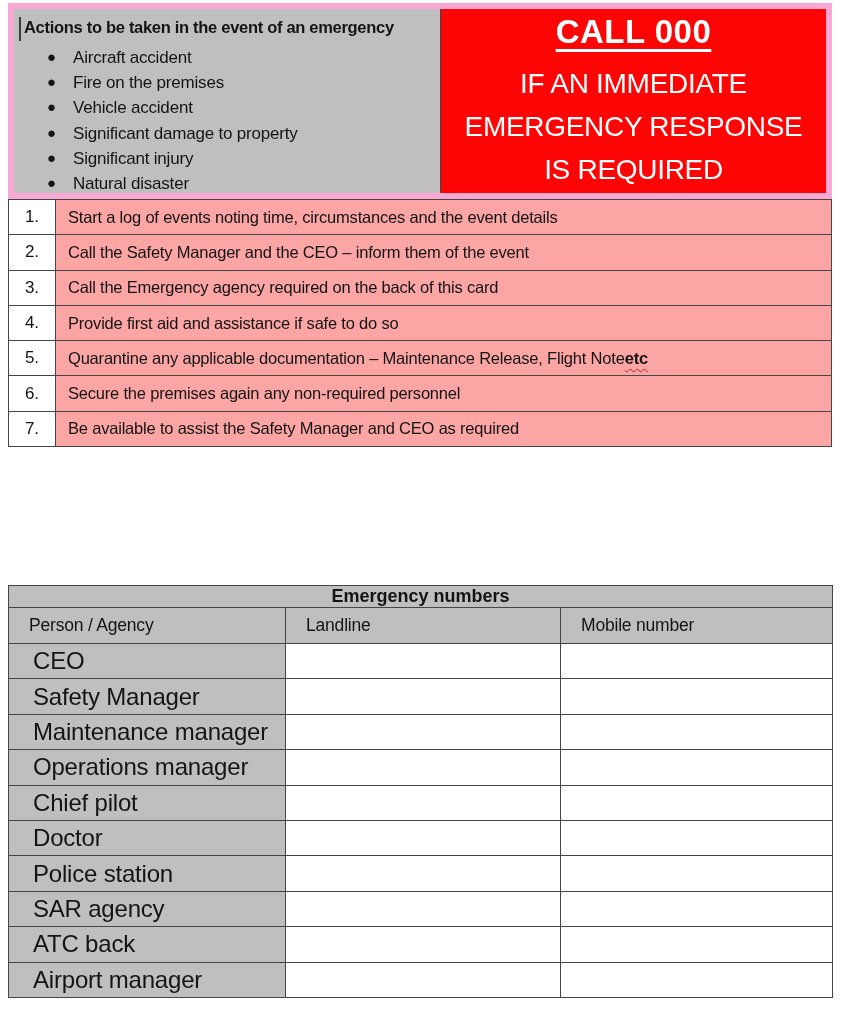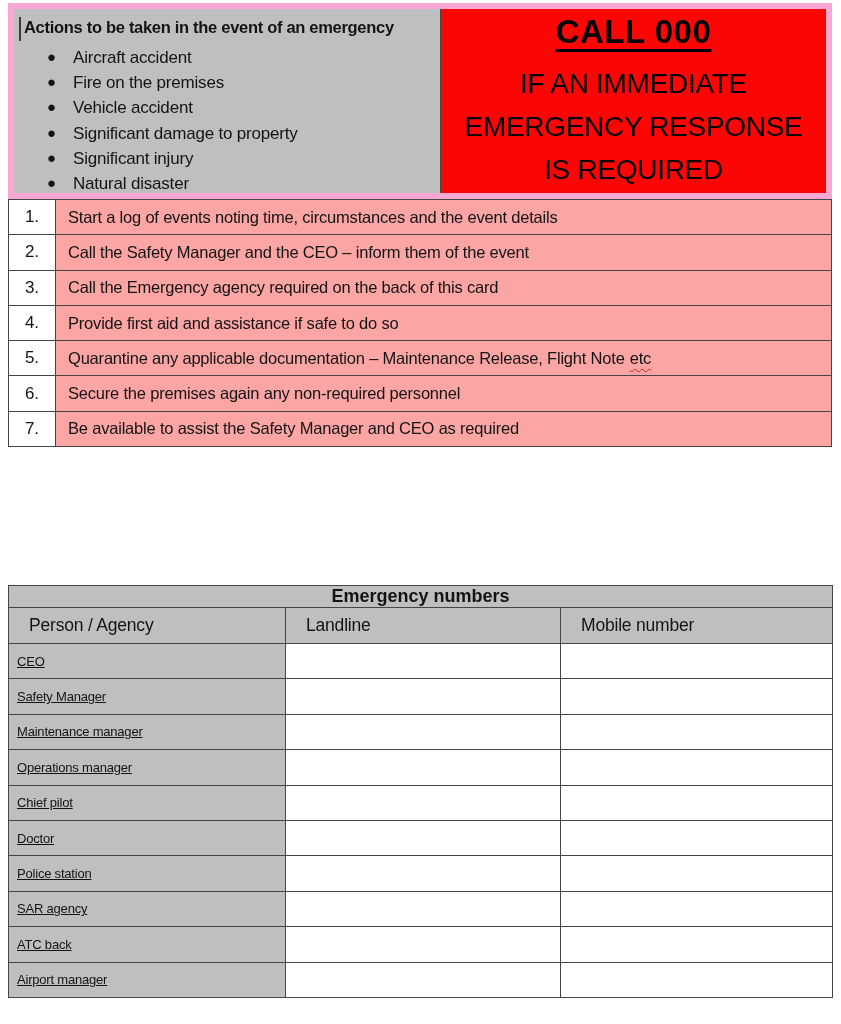--- a/index.html
+++ b/index.html
@@ -38,21 +38,21 @@
     padding-left:53px; position:relative;
     letter-spacing:-0.2px;
   }
   .banner-bullets li .bullet-dot {
     position:absolute; left:27px; top:-1px; font-size:15px;
   }
   .banner-right {
     flex:1; background:#fe0505;
     display:flex; flex-direction:column;
     align-items:center; justify-content:center;
-    text-align:center; color:#000000;
+    text-align:center; color:#ffffff;
     padding-bottom:4px;
   }
   .call-heading {
     font-size:33px; font-weight:bold; letter-spacing:0.5px;
     text-decoration:underline;
     text-decoration-thickness:3px;
     text-underline-offset:6px;
     line-height:48px;
     margin-bottom:6px;
   }
@@ -75,21 +75,21 @@
     font-size:17px; background:#ffffff;
   }
   .actions-table .step-cell {
     padding-left:12px; font-size:16.5px;
     background:#fca5a5; letter-spacing:-0.2px;
   }
   .spell-error {
     text-decoration:underline wavy #cc2222;
     text-decoration-thickness:1px;
     text-underline-offset:4px;
-    margin-left:5px;
+    font-weight:bold;
   }
 
   
   .emergency-table {
     position:absolute; left:8px; top:585px; width:824px;
   }
   .emergency-table col.c1 { width:277px; }
   .emergency-table col.c2 { width:275px; }
   .emergency-table col.c3 { width:272px; }
   .emergency-table .title-row { height:20px; }
@@ -97,23 +97,22 @@
     background:#bfbfbf; text-align:center;
     font-size:18px; font-weight:bold;
   }
   .emergency-table .header-row { height:36px; }
   .emergency-table .header-row th {
     background:#bfbfbf; text-align:left; font-weight:normal;
     font-size:17.5px; padding-left:20px; letter-spacing:-0.2px;
   }
   .emergency-table .data-row { height:35.4px; }
   .emergency-table .agency-cell {
-    background:#bfbfbf; font-size:13px; padding-left:8px;
+    background:#bfbfbf; font-size:24px; padding-left:24px;
     letter-spacing:-0.2px;
-    text-decoration:underline;
   }
   .emergency-table .empty-cell { background:#ffffff; }
 </style>
 </head>
 <body>
 
 <div class="banner">
   <div class="banner-left">
     <span class="text-cursor"></span>
     <div class="banner-title">Actions to be taken in the event of an emergency</div>

